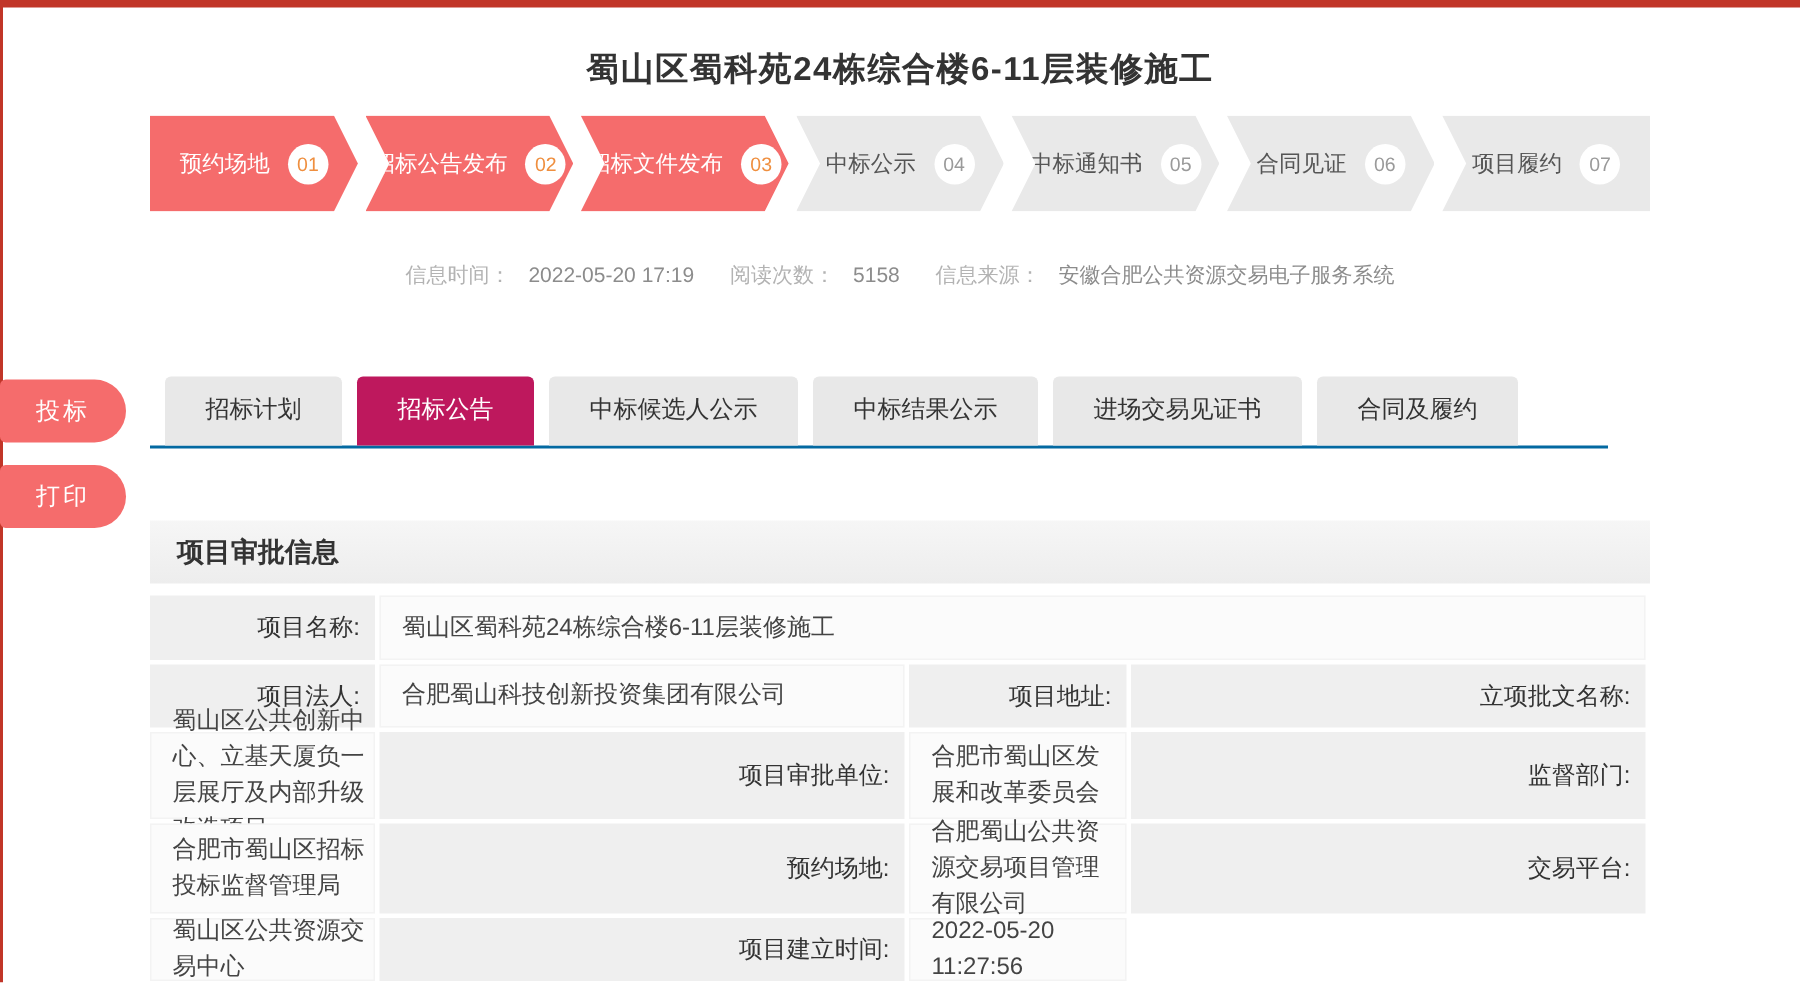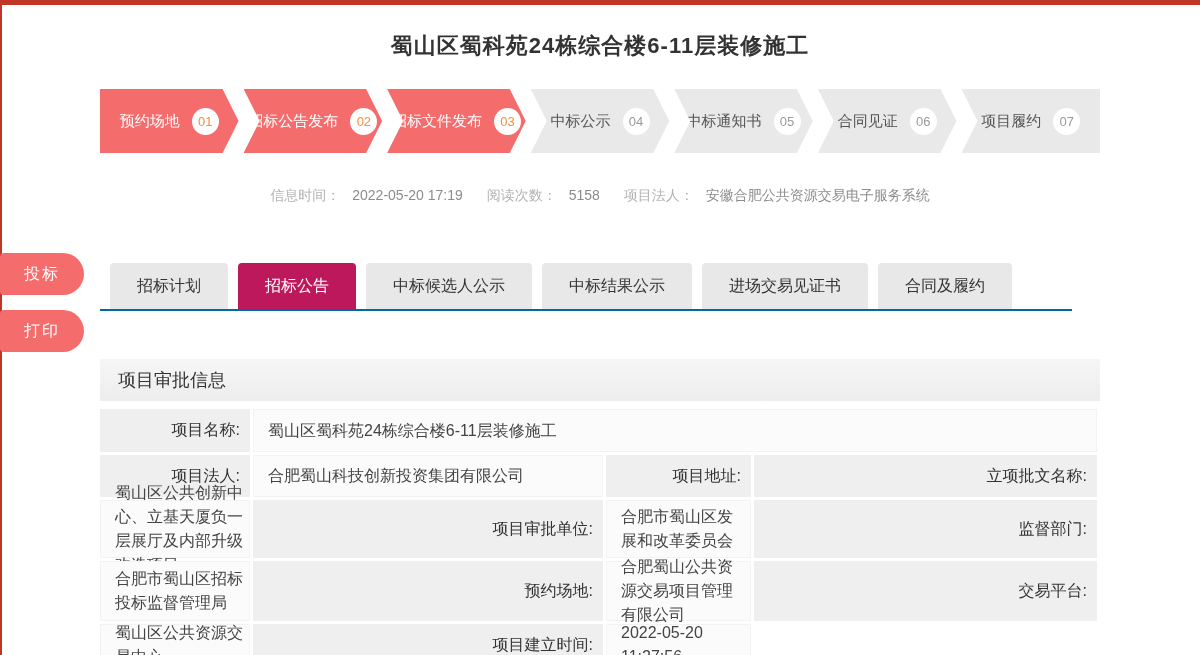--- a/index.html
+++ b/index.html
@@ -26,21 +26,21 @@
     margin-top: 26px;
     text-align: center;
     font-size: 22px;
     font-weight: bold;
     color: #333;
     letter-spacing: 1px;
   }
 
   
   .stepper {
-    margin-top: 28px;
+    margin-top: 16px;
     height: 64px;
     display: flex;
   }
   .step {
     flex: 1;
     margin-right: 5px;
     background: #e9e9e9;
     display: flex;
     align-items: center;
     justify-content: center;
@@ -117,21 +117,21 @@
   .side-btn.print { top: 310px; }
 
   
   .section-header {
     margin-top: 48px;
     height: 42px;
     background: linear-gradient(#f6f6f6, #ededed);
     line-height: 42px;
     padding-left: 18px;
     font-size: 18px;
-    font-weight: normal;
+    font-weight: bold;
     color: #333;
   }
 
   
   .approval-table {
     margin-top: 8px;
     display: grid;
     grid-template-columns: 150px 350px 145px 343px;
     grid-template-rows: 43px 42px 58px 60px 42px;
     gap: 3px;
@@ -202,21 +202,21 @@
   </div>
 
   <div class="info-bar">
     <span class="info-item">
       <span class="info-label">信息时间：</span><span class="info-value">2022-05-20 17:19</span>
     </span>
     <span class="info-item">
       <span class="info-label">阅读次数：</span><span class="info-value">5158</span>
     </span>
     <span class="info-item">
-      <span class="info-label">项目法人：</span><span class="info-value">安徽合肥公共资源交易电子服务系统</span>
+      <span class="info-label">信息来源：</span><span class="info-value">安徽合肥公共资源交易电子服务系统</span>
     </span>
   </div>
 
   <div class="tabs-wrap">
     <div class="tabs">
       <div class="tab">招标计划</div>
       <div class="tab active">招标公告</div>
       <div class="tab">中标候选人公示</div>
       <div class="tab">中标结果公示</div>
       <div class="tab">进场交易见证书</div>

